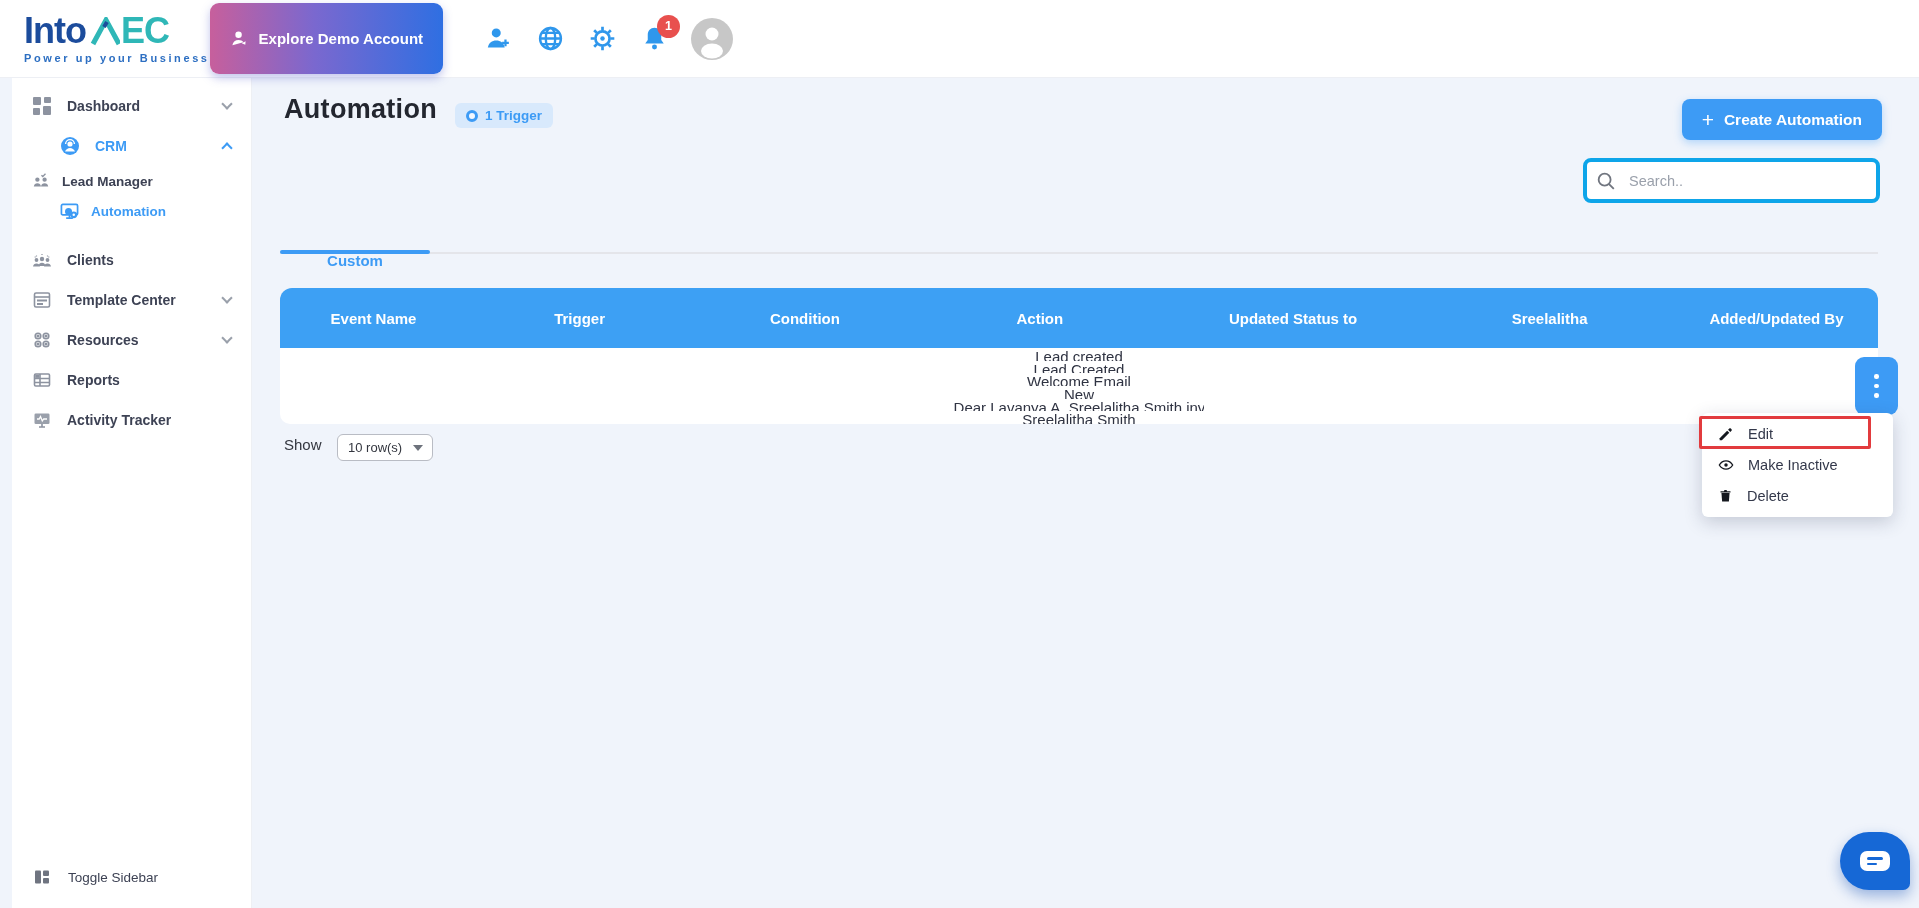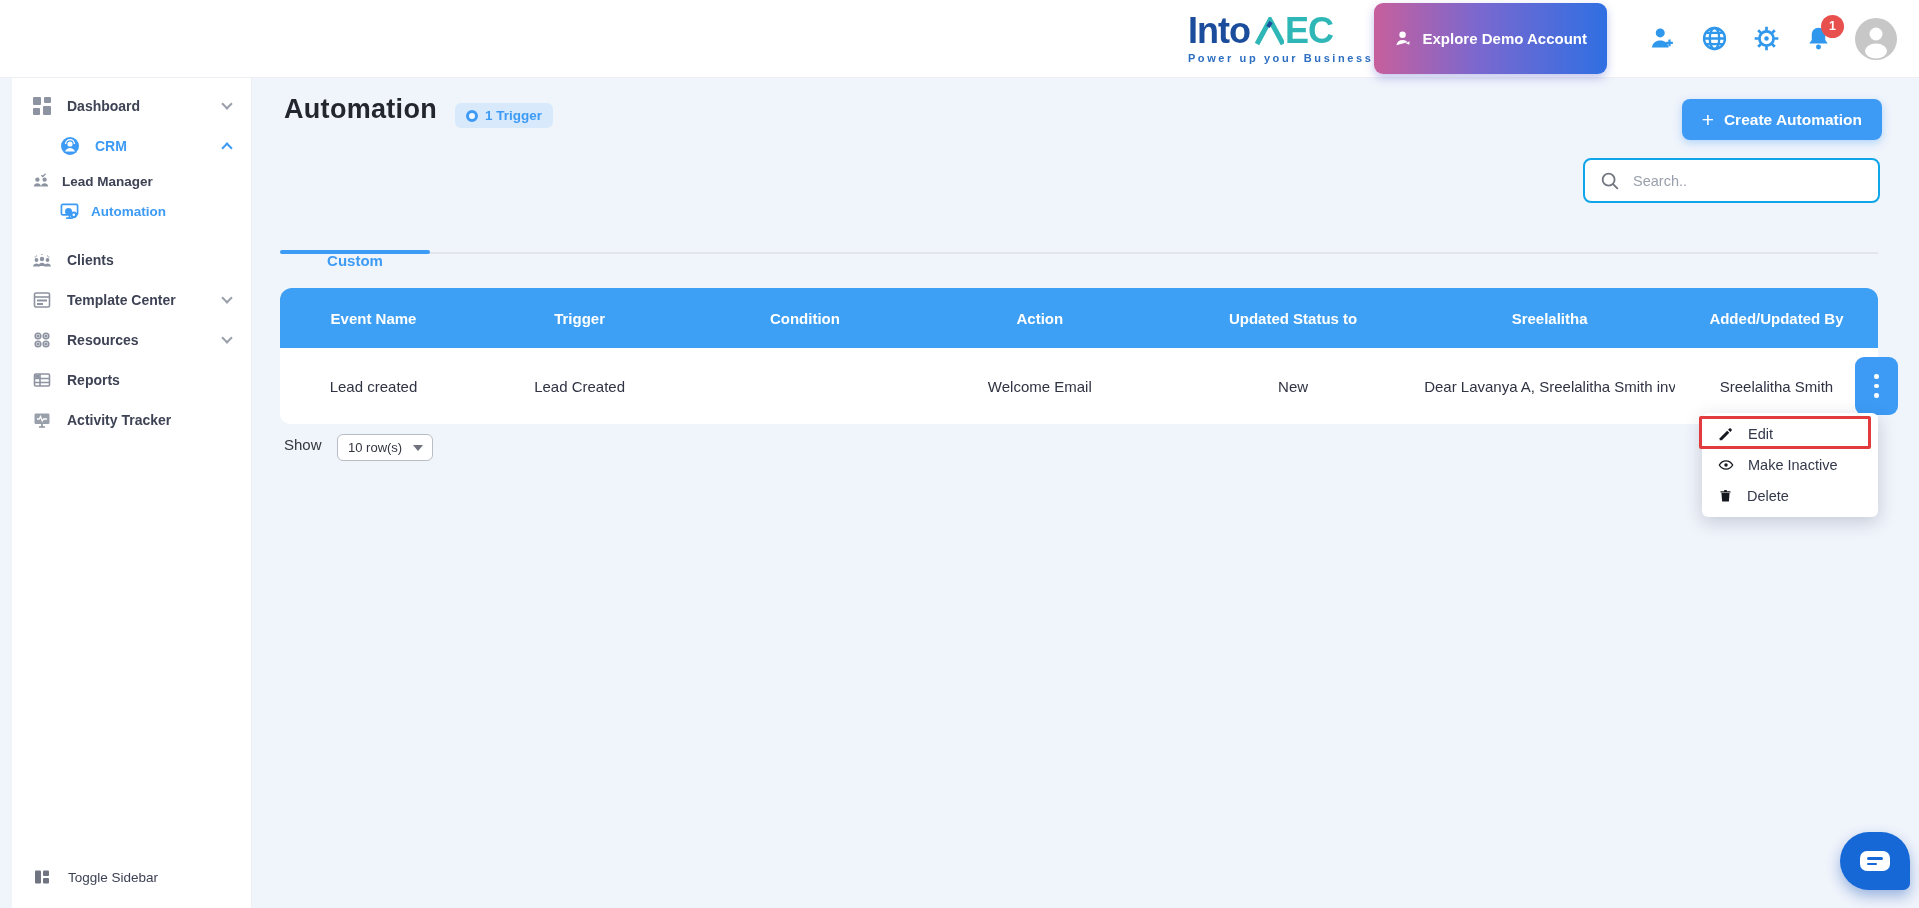--- a/index.html
+++ b/index.html
@@ -2,21 +2,21 @@
 <html><head>
 <meta charset="utf-8">
 <style>
   * { margin:0; padding:0; box-sizing:border-box; }
   html,body { width:1919px; height:908px; font-family:"Liberation Sans", sans-serif; }
   #app { position:relative; width:1919px; height:908px; background:#f0f4fb; overflow:hidden; }
 
   
   .topbar { position:absolute; left:0; top:0; width:1919px; height:78px; background:#fff;
             border-bottom:1px solid #edeff4; display:flex; align-items:center;
-            justify-content:flex-end; padding:0 22px 0 24px; z-index:30; }
+            justify-content:flex-start; padding:0 22px 0 24px; z-index:30; }
   .logo-block { display:flex; flex-direction:column; line-height:1; }
   .logo-line { display:flex; align-items:flex-end; font-weight:800; font-size:36px; letter-spacing:-1px; }
   .logo-into { color:#1c4c9c; }
   .logo-aec  { color:#2fb7b7; display:flex; align-items:flex-end; }
   .logo-tri { margin:0 1px 2px 4px; }
   .logo-tagline { color:#2d6fc2; font-size:11px; font-weight:700; letter-spacing:2.6px; margin-top:4px; }
 
   .top-right { display:flex; align-items:center; gap:22px; }
   .explore-btn { display:flex; align-items:center; gap:10px; color:#fff; font-weight:700; font-size:15px;
                  padding:26px 20px; border-radius:9px; border:none; cursor:pointer;
@@ -46,50 +46,50 @@
   .main { position:absolute; left:240px; top:78px; width:1679px; height:830px; }
   .page-title { position:absolute; left:44px; top:16px; font-size:27px; font-weight:700; color:#23262f; letter-spacing:.3px; }
   .trigger-badge { position:absolute; left:215px; top:25px; height:25px; background:#d8e9fc; color:#3d9bf5;
                    border-radius:6px; display:flex; align-items:center; gap:7px; padding:0 11px; font-size:13.5px; font-weight:600; }
   .ring { width:12px; height:12px; border-radius:50%; border:3.5px solid #3d9bf5; background:#f3f8ff; }
   .create-btn { position:absolute; right:37px; top:21px; height:41px; background:#3d9bf5; border:none; border-radius:8px;
                 color:#fff; font-weight:700; font-size:15.5px; display:flex; align-items:center; gap:10px;
                 padding:0 20px; cursor:pointer; box-shadow:0 3px 8px rgba(61,155,245,.35); }
   .create-plus { font-size:21px; font-weight:400; line-height:1; }
   .search-box { position:absolute; right:39px; top:80px; width:297px; height:45px; background:#fff;
-                border:2px solid #0ea5e9; border-radius:8px; display:flex; align-items:center; padding:0 14px; gap:12px; }
+                border:4px solid #0ea5e9; border-radius:8px; display:flex; align-items:center; padding:0 8px; gap:12px; }
   .search-box input { border:none; outline:none; flex:1; font-size:14.5px; color:#444; font-family:inherit; background:transparent; }
   .search-box input::placeholder { color:#9aa0ab; }
 
   .tab { position:absolute; left:40px; top:138px; width:150px; text-align:center; font-size:15px; font-weight:600;
          color:#3d9bf5; cursor:pointer;margin-top:36px; }
   .tab-line-full { position:absolute; left:40px; top:174px; width:1598px; height:2px; background:#e4e5ea; }
   .tab-line-active { position:absolute; left:40px; top:172px; width:150px; height:4px; background:#3d9bf5; border-radius:2px; }
 
   
   .table { position:absolute; left:40px; top:210px; width:1598px; }
   .thead { display:flex; height:60px; background:#3da0f4; border-radius:12px 12px 0 0; align-items:center; }
   .th { color:#fff; font-size:15px; font-weight:600; text-align:center; }
   .trow { position:relative; display:flex; height:76px; background:#fff; align-items:center;
-          border-radius:0 0 10px 10px; }
+          border-radius:0 0 10px 10px;flex-direction:column; }
   .td { color:#2f3342; font-size:15px; text-align:center; white-space:nowrap; overflow:hidden; }
   .c1{width:11.7%;} .c2{width:14.1%;} .c3{width:14.1%;} .c4{width:15.3%;} .c5{width:16.4%;} .c6{width:15.7%;} .c7{width:12.7%;}
   .dots-btn { position:absolute; right:-20px; top:9px; width:43px; height:58px; background:#3d9bf5; border:none;
               border-radius:9px; cursor:pointer; display:flex; flex-direction:column; align-items:center;
               justify-content:center; gap:5px; }
   .dot { width:4.5px; height:4.5px; border-radius:50%; background:#fff; }
 
   .show-label { position:absolute; left:44px; top:358px; font-size:15px; color:#33363f; }
   .rows-select { position:absolute; left:97px; top:356px; width:96px; height:27px; border:1px solid #b9bcc4;
                  border-radius:6px; background:#fff; display:flex; align-items:center; justify-content:space-between;
                  padding:0 9px 0 10px; font-size:13px; color:#33363f; cursor:pointer; }
   .caret { width:0; height:0; border-left:5px solid transparent; border-right:5px solid transparent; border-top:6px solid #6d727c; }
 
   
-  .ctx-menu { position:absolute; left:1462px; top:335px; width:176px; height:104px; background:#fff; border-radius:6px;
+  .ctx-menu { position:absolute; left:1462px; top:335px; width:191px; height:104px; background:#fff; border-radius:6px;
               box-shadow:0 5px 18px rgba(40,50,80,.22); padding-top:5px; z-index:40; }
   .ctx-item { position:relative; display:flex; align-items:center; gap:14px; height:31px; padding-left:16px;
               font-size:14.5px; color:#33384a; cursor:pointer; }
   .edit-highlight { position:absolute; left:-3px; top:-2px; width:172px; height:33px; border:3px solid #e23b3e;
                     border-radius:2px; pointer-events:none; }
 
   
   .chat-btn { position:absolute; right:9px; bottom:18px; width:70px; height:58px; background:#1668d6; border:none;
               border-radius:34px 34px 8px 34px; cursor:pointer; display:flex; align-items:center; justify-content:center;
               box-shadow:0 6px 14px rgba(20,80,180,.4); z-index:50; }

